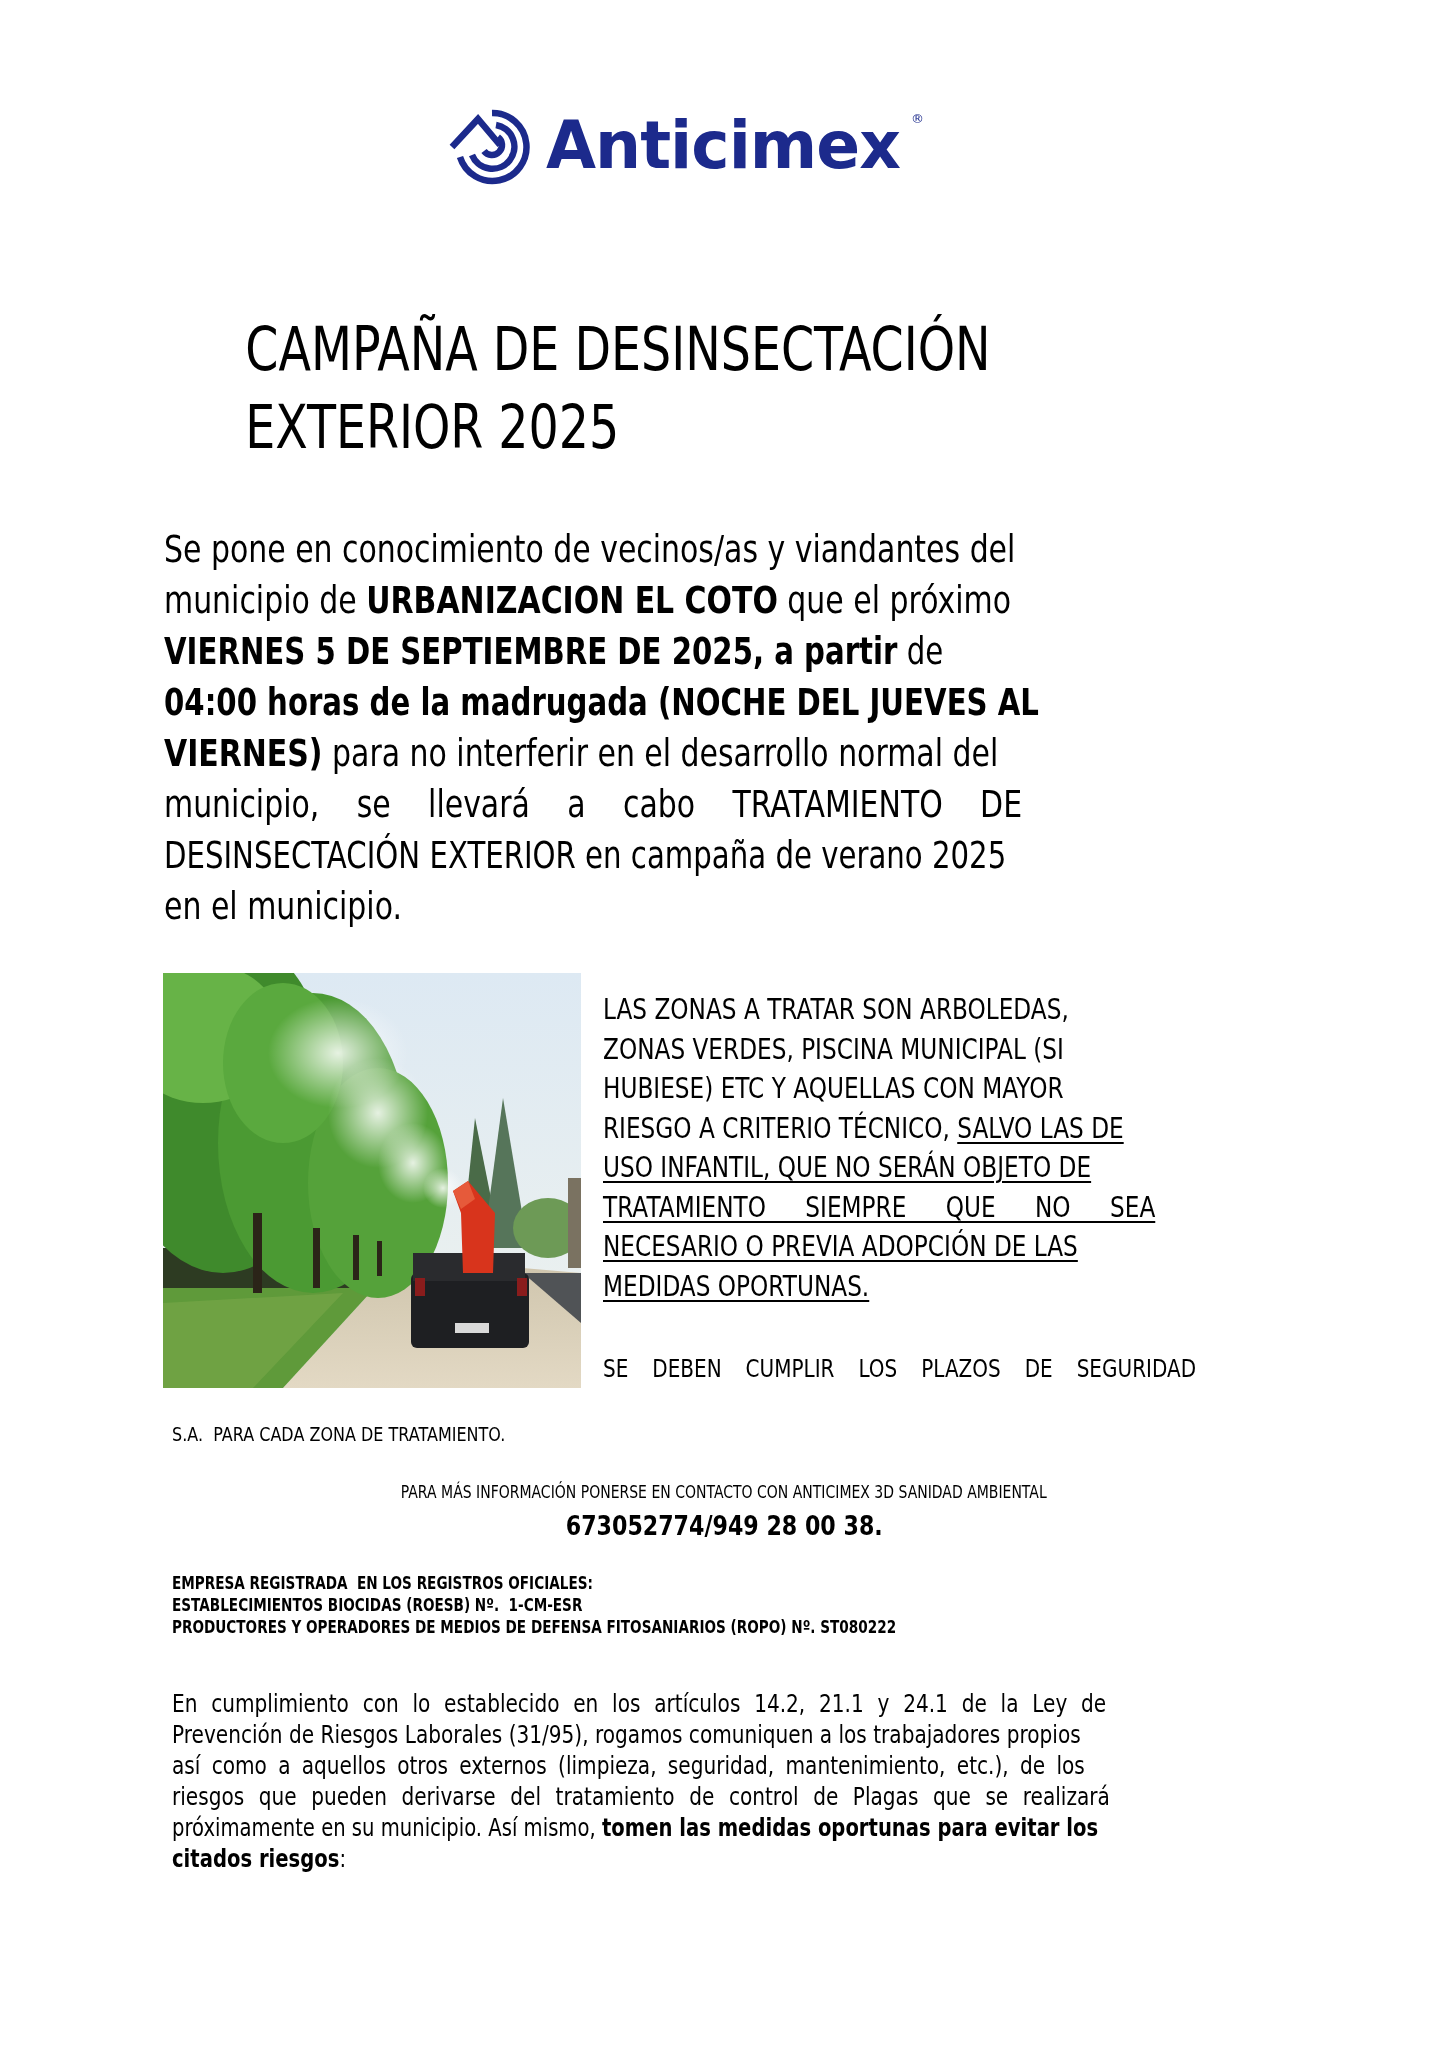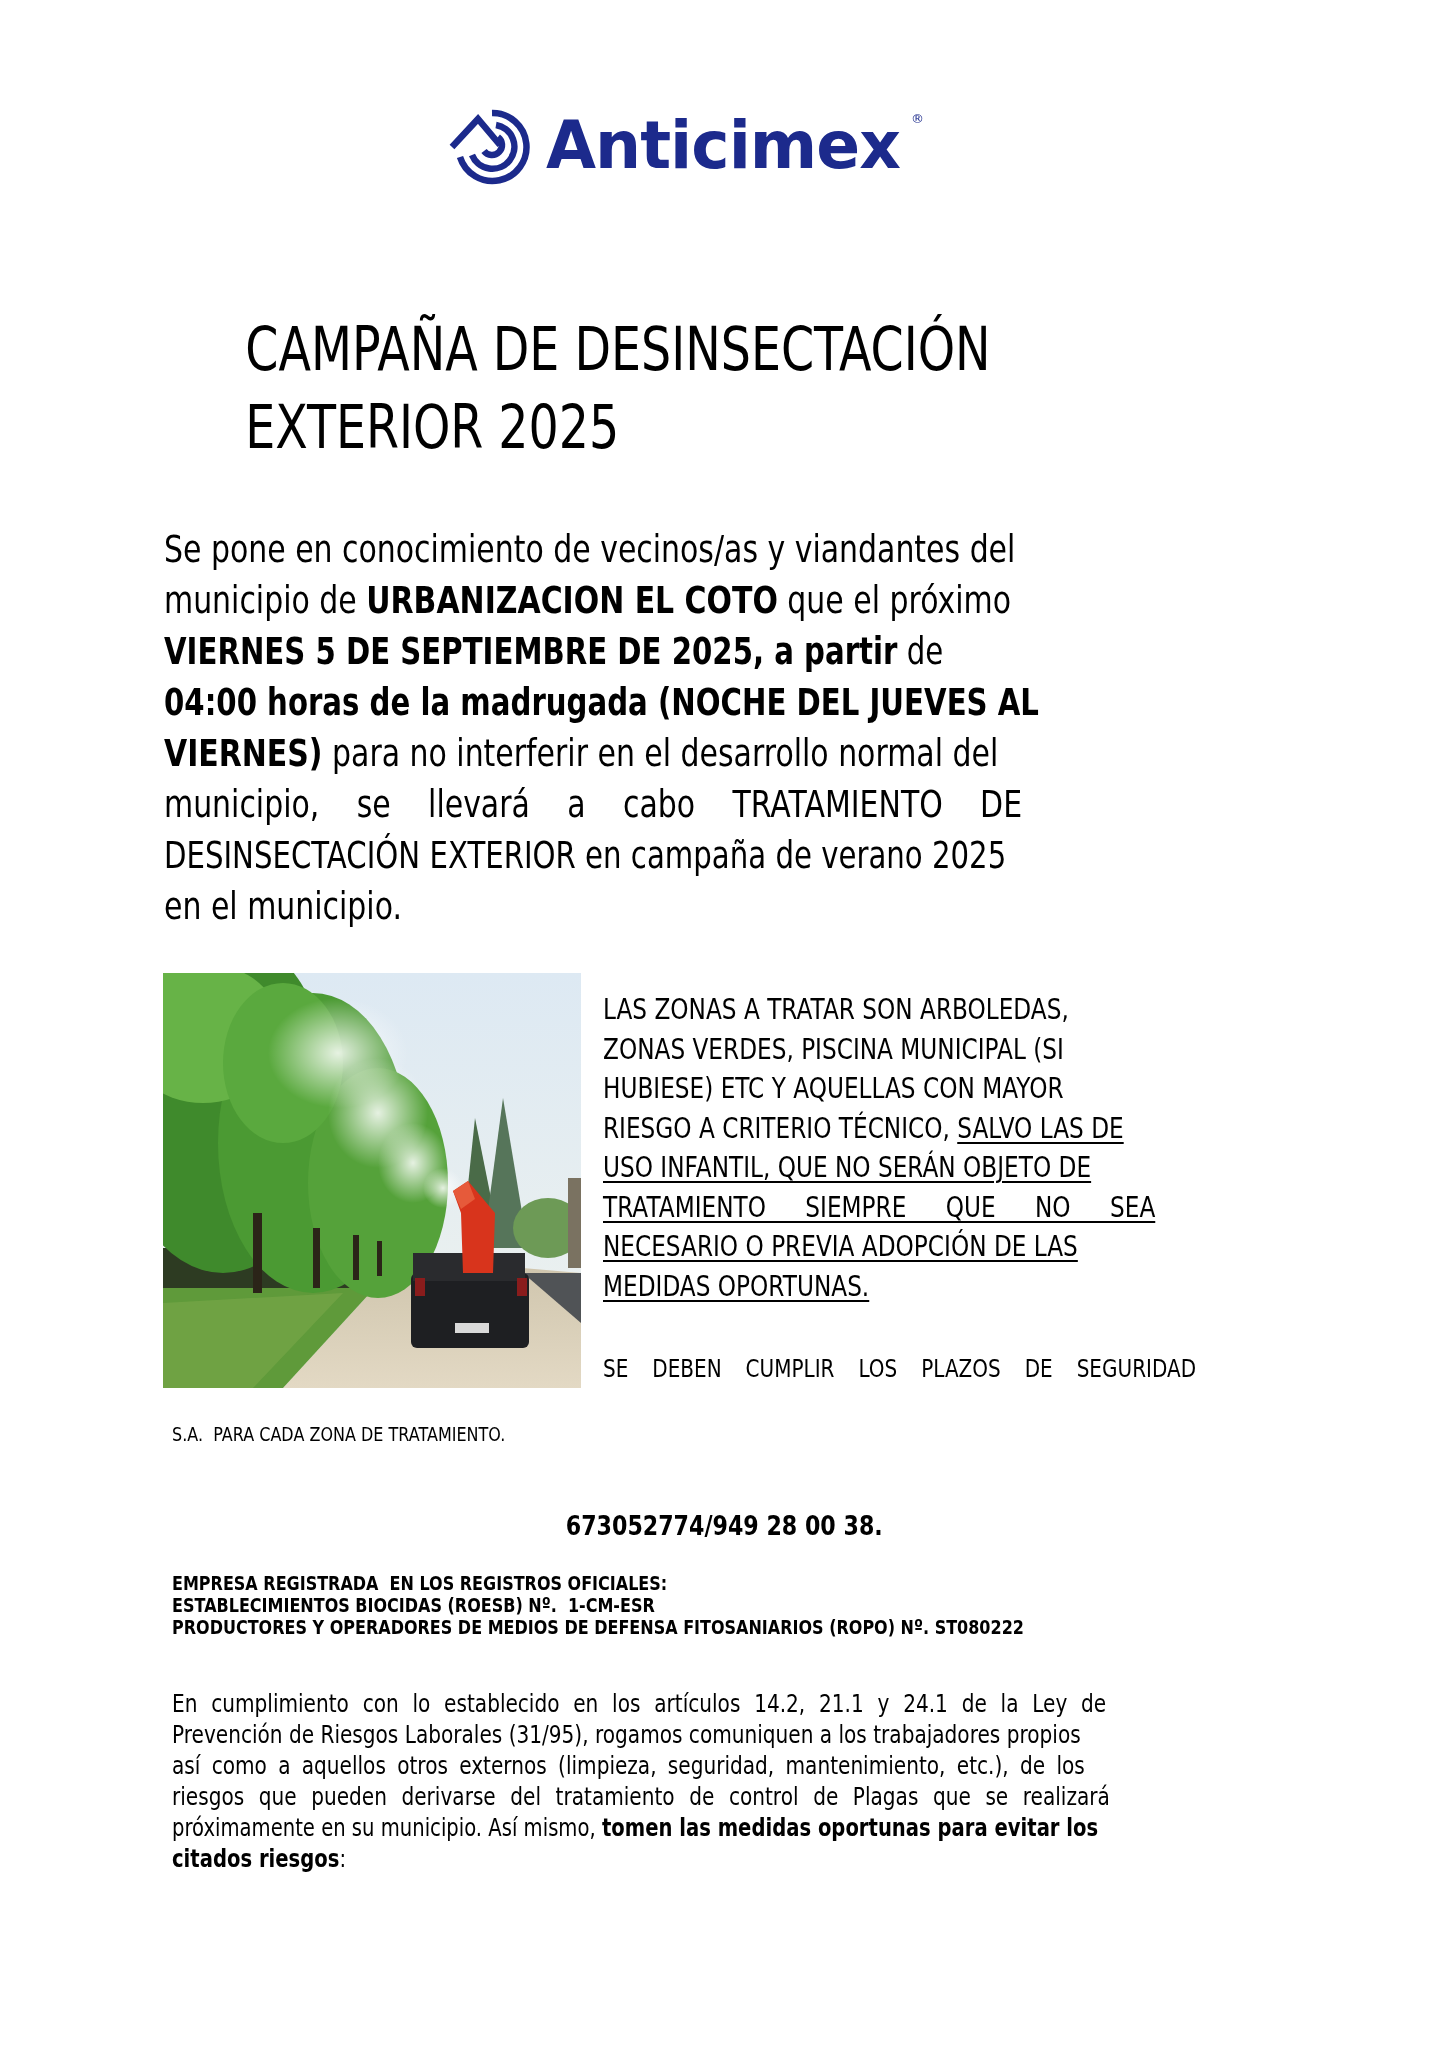--- a/index.html
+++ b/index.html
@@ -37,21 +37,21 @@
   .zones .line.last { text-align-last: left; }
   .u { text-decoration: underline; text-decoration-thickness: 2px; text-underline-offset: 4px; }
 
   .plazos { position: absolute; left: 603px; width: 662px; top: 1352px; font-size: 25px; line-height: 33px; }
   .plazos .line { display: block; white-space: nowrap; text-align: justify; text-align-last: justify; }
   .plazos-tail { position: absolute; left: 172px; top: 1418px; font-size: 20px; line-height: 33px; white-space: nowrap; }
 
   .contact-label { position: absolute; left: 0; width: 1448px; text-align: center; top: 1481px; font-size: 17.5px; line-height: 22px; }
   .contact-phone { position: absolute; left: 0; width: 1448px; text-align: center; top: 1509px; font-size: 27px; font-weight: bold; line-height: 34px; }
 
-  .reg { position: absolute; left: 172px; top: 1572px; font-size: 20px; font-weight: bold; line-height: 22px; white-space: nowrap; }
+  .reg { position: absolute; left: 172px; top: 1572px; font-size: 17px; font-weight: bold; line-height: 22px; white-space: nowrap; }
   .reg .line { display: block; }
 
   .legal { position: absolute; left: 172px; width: 1095px; top: 1652px; font-size: 24.5px; line-height: 31px; margin-top: 36px; }
   .legal .line { display: block; white-space: nowrap; text-align: justify; text-align-last: justify; }
   .legal .line.last { text-align-last: left; }
 
   .squeeze { display: inline-block; transform-origin: left center; }
 </style>
 </head>
 <body>
@@ -156,20 +156,23 @@
     <span class="line last"><span class="squeeze u" style="transform:scaleX(0.80)">MEDIDAS OPORTUNAS.</span></span>
   </div>
 
   <div class="plazos">
     <span class="line" style="word-spacing:22px"><span class="squeeze" style="transform:scaleX(0.80)">SE DEBEN CUMPLIR LOS PLAZOS DE SEGURIDAD</span></span>
   </div>
   <div class="plazos-tail">
     <span class="squeeze" style="transform:scaleX(0.80); white-space:pre">S.A.  PARA CADA ZONA DE TRATAMIENTO.</span>
   </div>
 
+  <div class="contact-label">
+    <span class="squeeze" style="transform:scaleX(0.80); transform-origin:center">PARA MÁS INFORMACIÓN PONERSE EN CONTACTO CON ANTICIMEX 3D SANIDAD AMBIENTAL</span>
+  </div>
   <div class="contact-phone">
     <span class="squeeze" style="transform:scaleX(0.82); transform-origin:center">673052774/949 28 00 38.</span>
   </div>
 
   <div class="reg">
     <span class="line"><span class="squeeze" style="transform:scaleX(0.80); white-space:pre">EMPRESA REGISTRADA  EN LOS REGISTROS OFICIALES:</span></span>
     <span class="line"><span class="squeeze" style="transform:scaleX(0.80); white-space:pre">ESTABLECIMIENTOS BIOCIDAS (ROESB) Nº.  1-CM-ESR</span></span>
     <span class="line"><span class="squeeze" style="transform:scaleX(0.80); white-space:pre">PRODUCTORES Y OPERADORES DE MEDIOS DE DEFENSA FITOSANIARIOS (ROPO) Nº. ST080222</span></span>
   </div>
 

